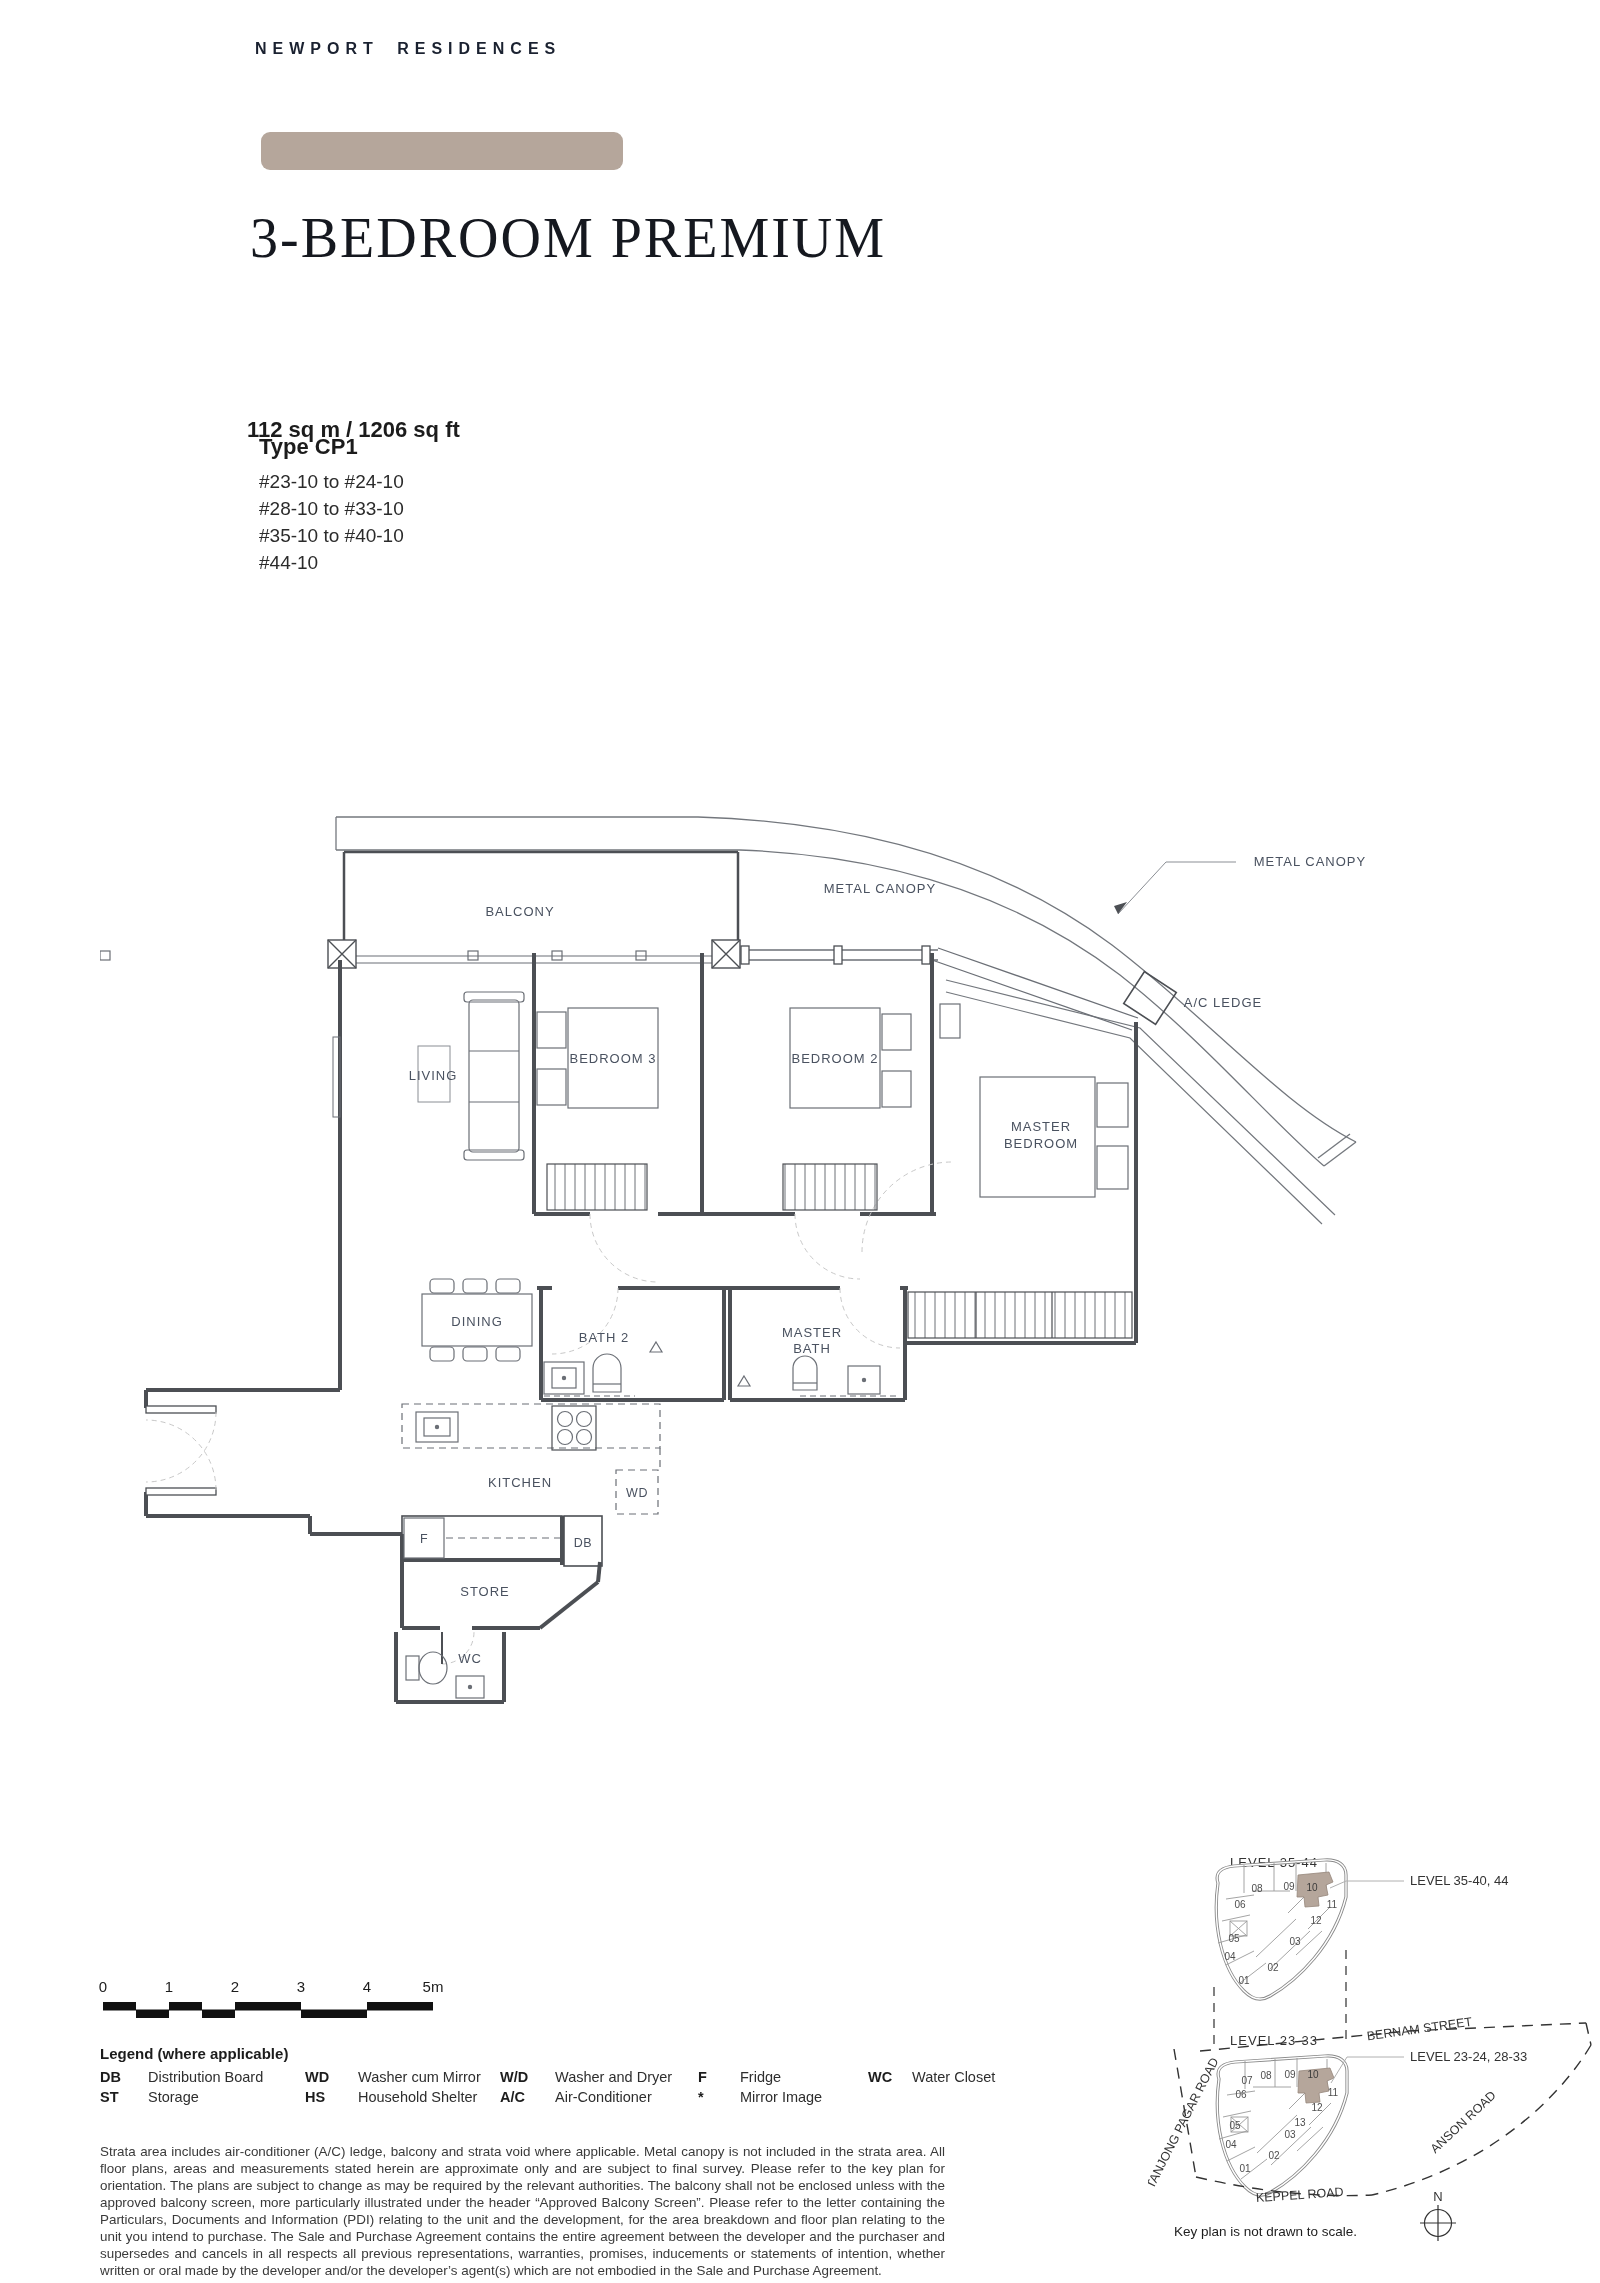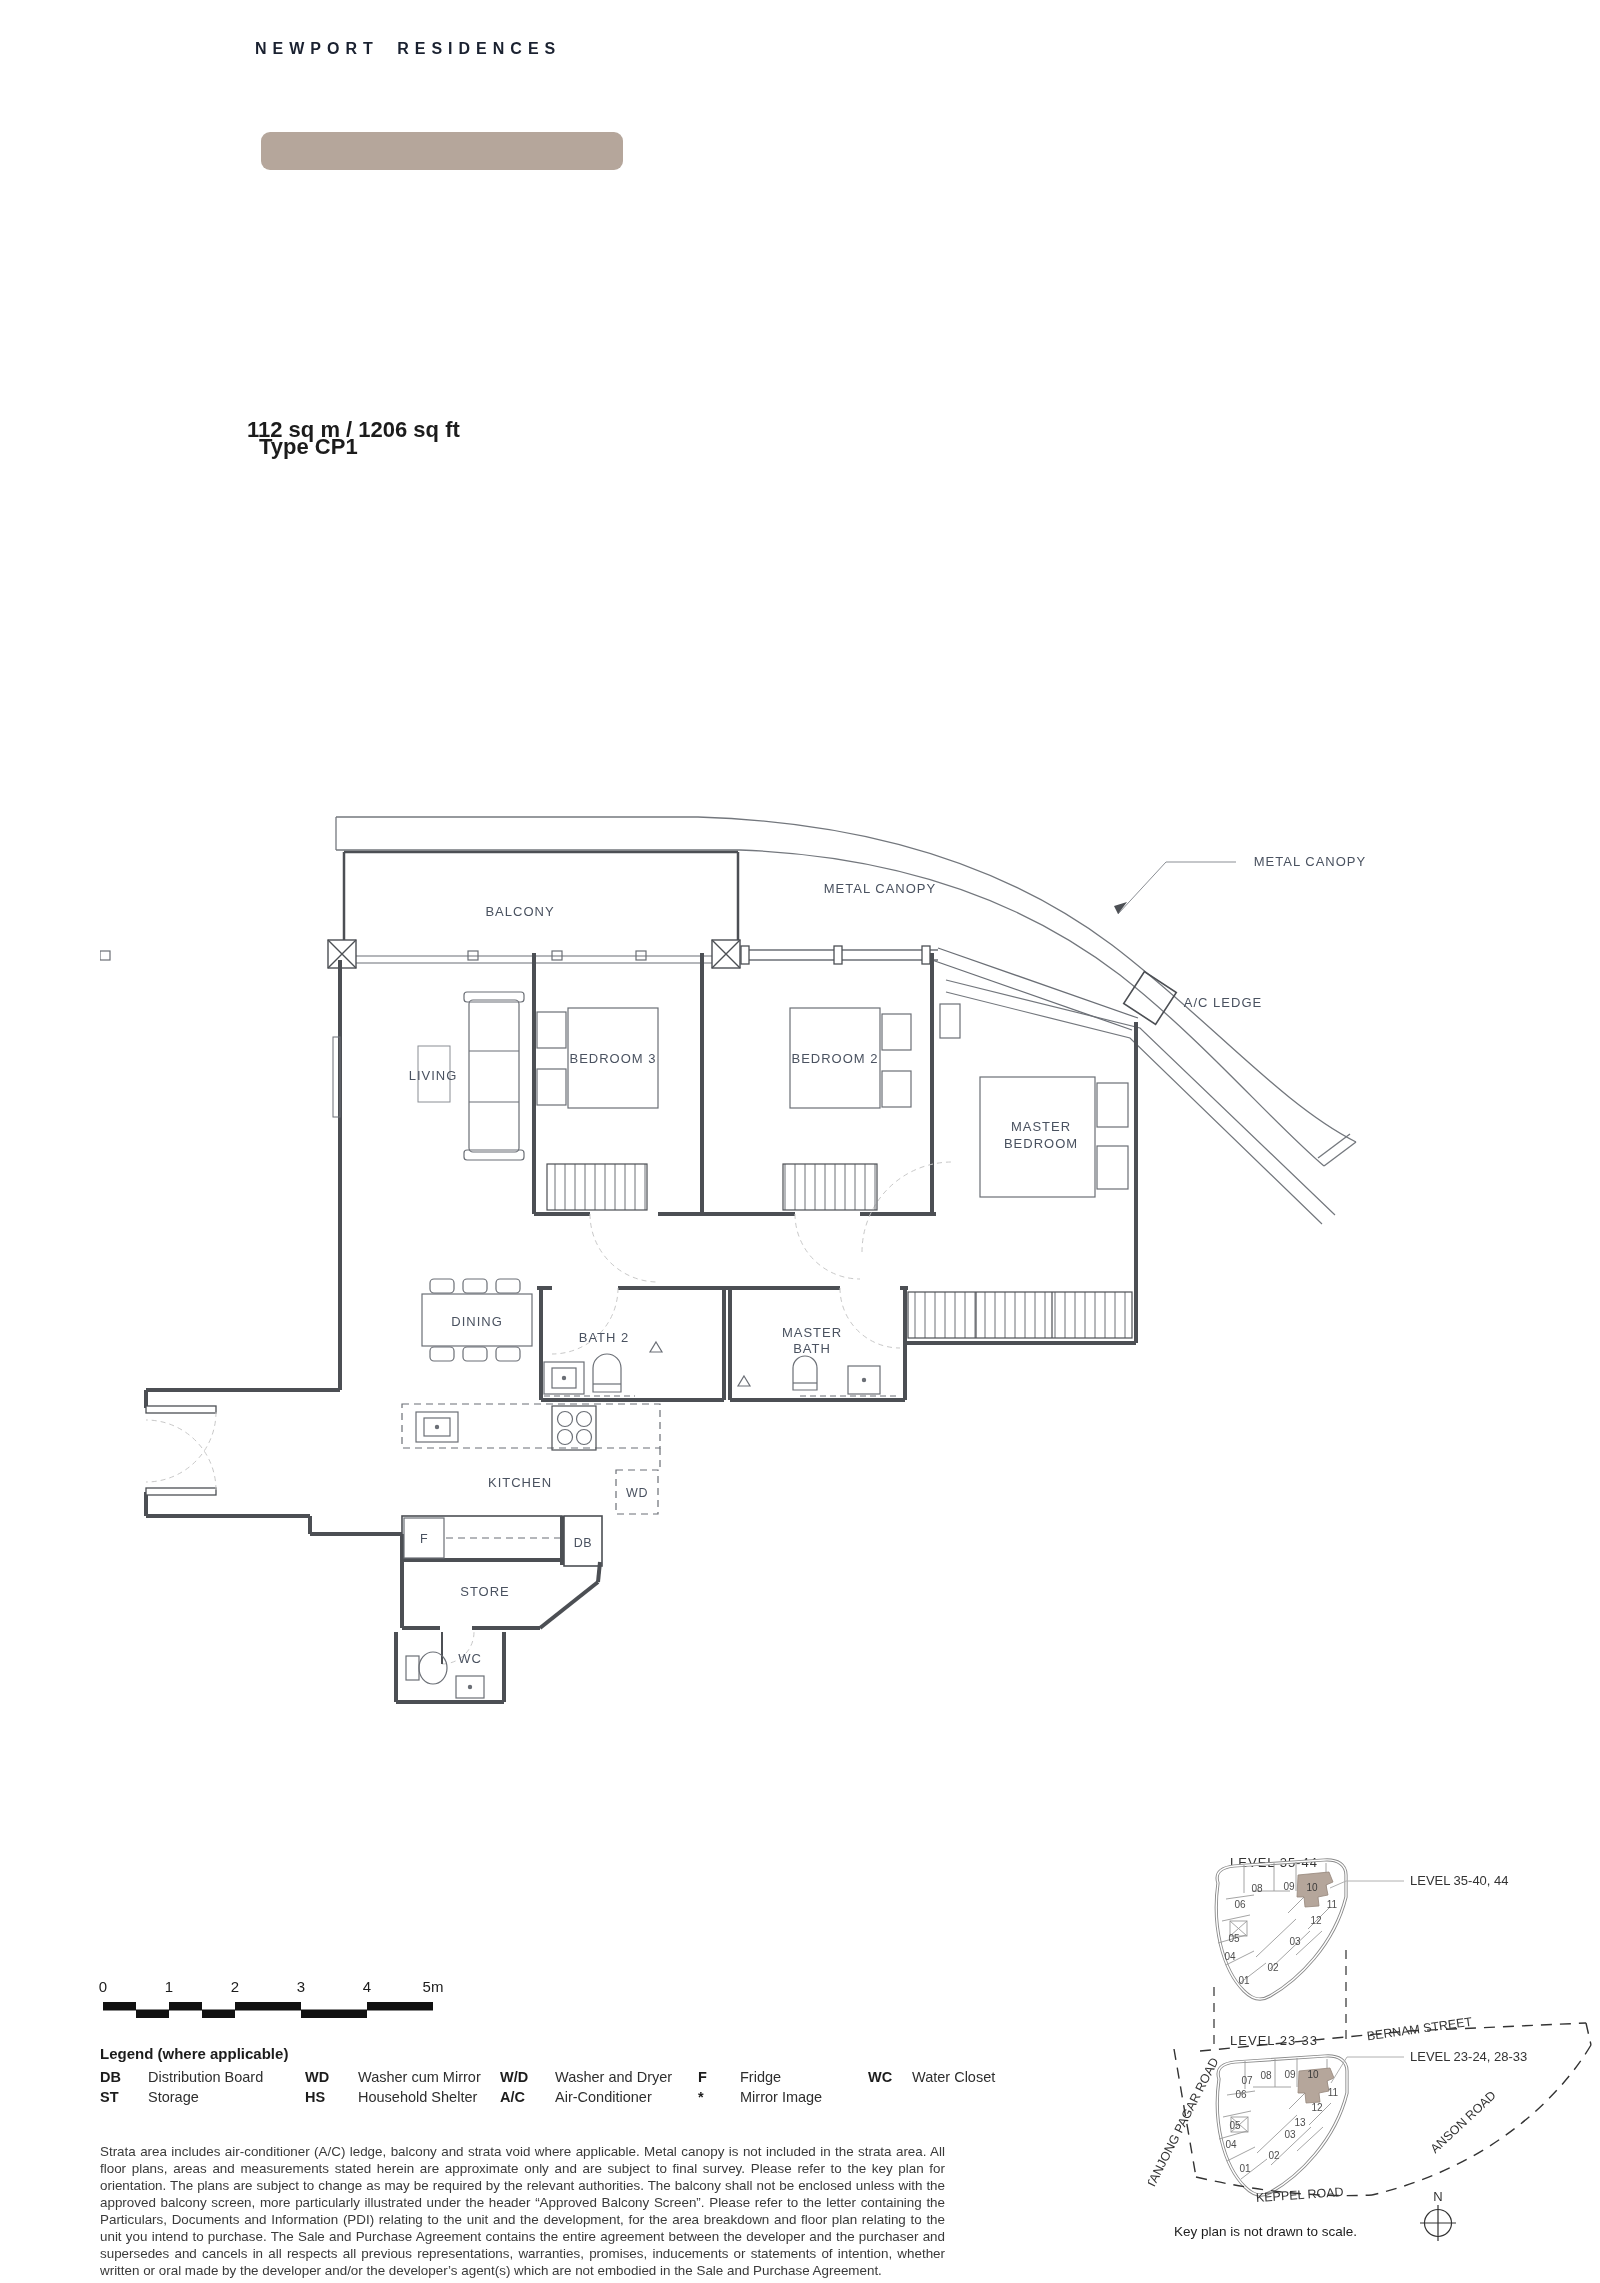--- a/index.html
+++ b/index.html
@@ -26,23 +26,30 @@
   .plab{fill:#4a5260;font-size:13px;letter-spacing:1px;}
   .ptag{fill:#4a5260;font-size:12.5px;letter-spacing:0.5px;}
 </style>
 </head>
 <body>
 
 <div class="page">
 
   <div class="abs brand">NEWPORT RESIDENCES</div>
   <div class="abs accent-bar"></div>
+  <div class="abs title">3-BEDROOM PREMIUM</div>
 
   <div class="abs type-label">Type CP1</div>
   <div class="abs area-label">112 sq m / 1206 sq ft</div>
+  <div class="abs stacks">
+    <div>#23-10 to #24-10</div>
+    <div>#28-10 to #33-10</div>
+    <div>#35-10 to #40-10</div>
+    <div>#44-10</div>
+  </div>
 
   <svg class="abs planwrap" viewBox="0 0 1330 920">
     <defs>
       <pattern id="hatch" width="10" height="10" patternUnits="userSpaceOnUse">
         <path d="M5,0 V10" stroke="#6b6f76" stroke-width="1"></path>
       </pattern>
     </defs>
 
     <g fill="none" stroke="#73777d" stroke-width="1.3">
       <path d="M236,27 H598"></path>

